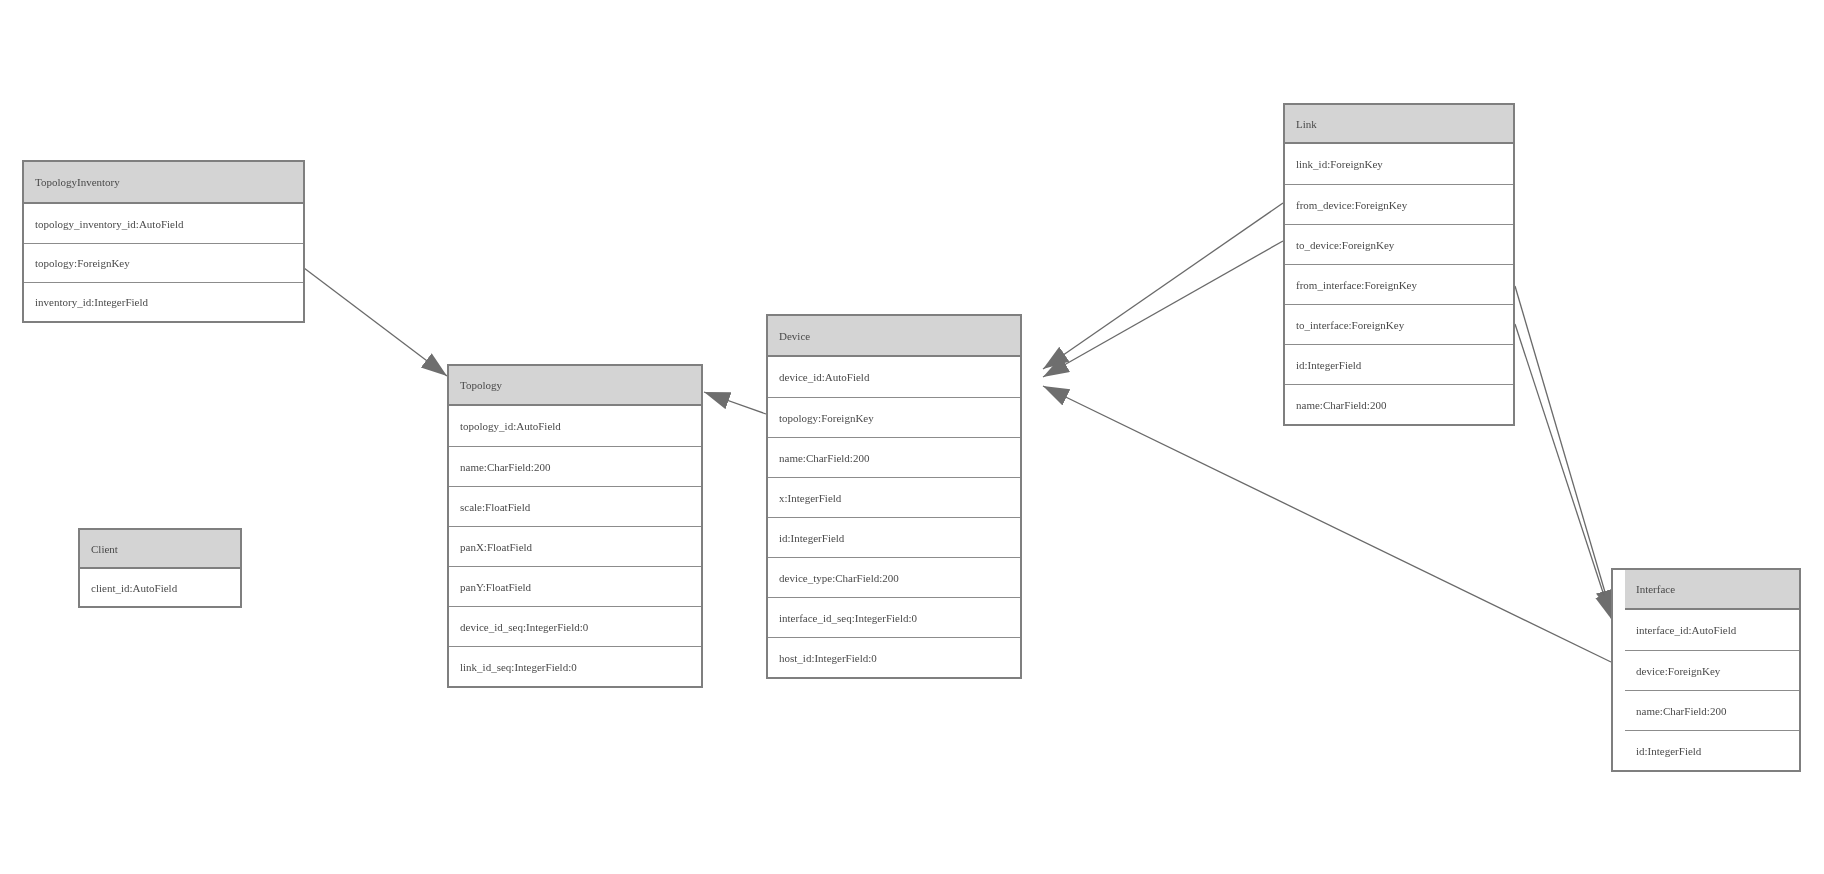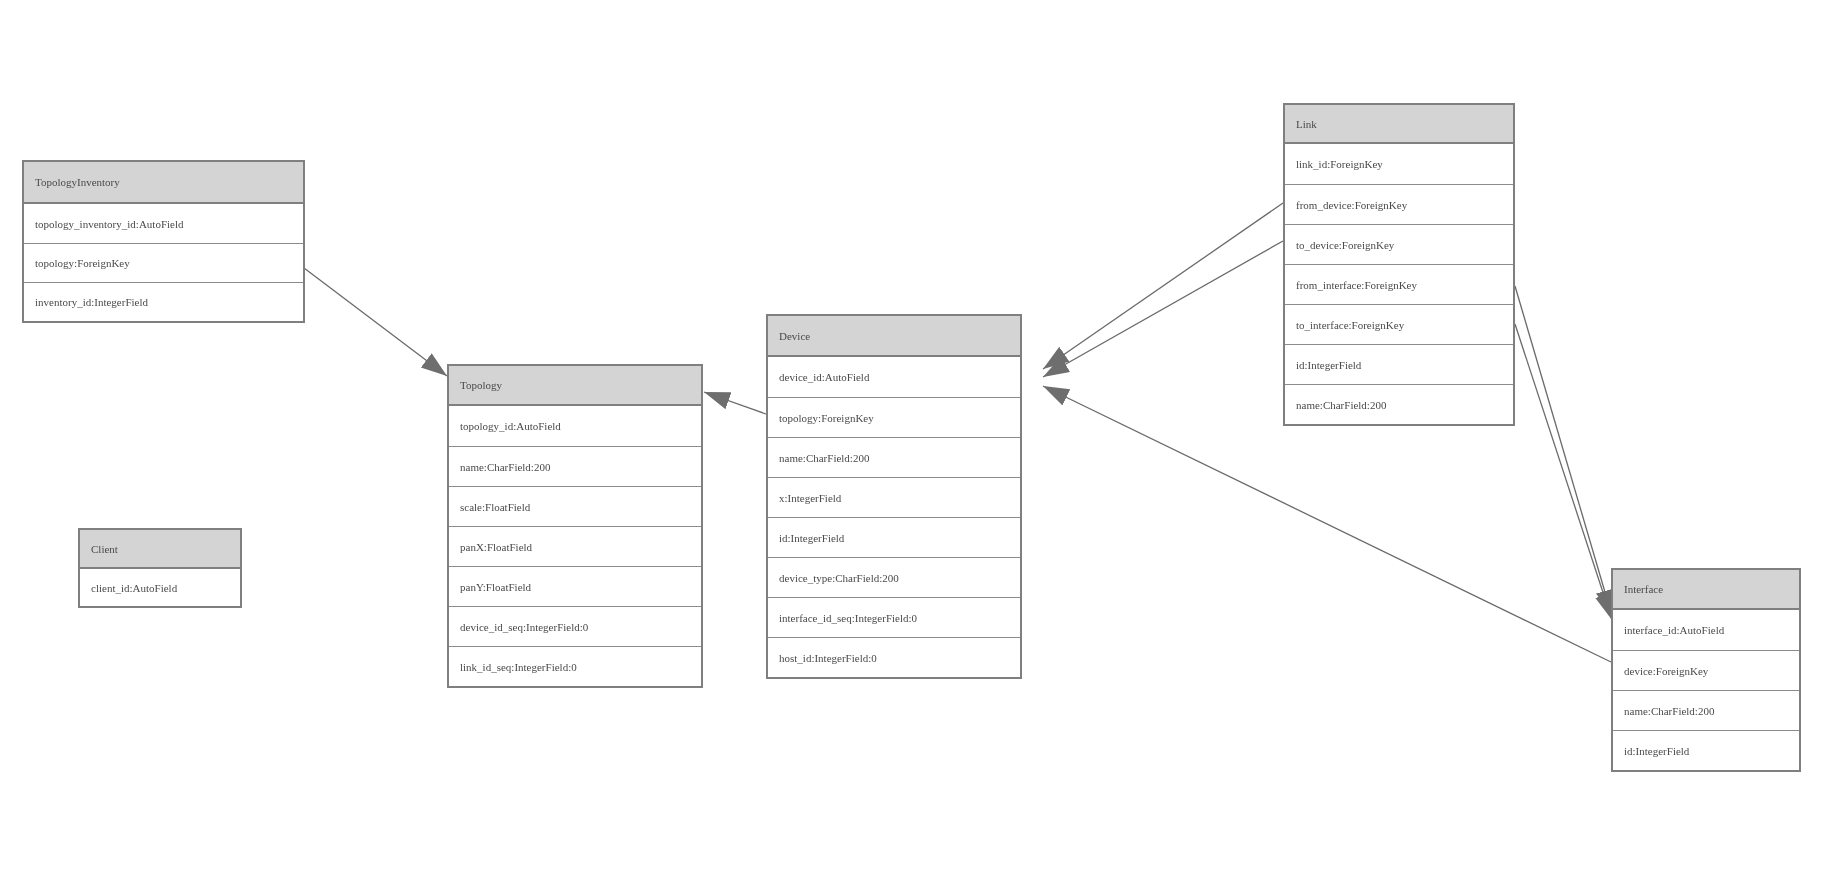--- a/index.html
+++ b/index.html
@@ -106,21 +106,21 @@
         <div class="entity-field">link_id:ForeignKey</div>
         <div class="entity-field">from_device:ForeignKey</div>
         <div class="entity-field">to_device:ForeignKey</div>
         <div class="entity-field">from_interface:ForeignKey</div>
         <div class="entity-field">to_interface:ForeignKey</div>
         <div class="entity-field">id:IntegerField</div>
         <div class="entity-field">name:CharField:200</div>
       </div>
   </div>
 
-  <div class="entity" style="left:1611px; top:568px; width:190px; --hh:40px; --rh:40px;">
+  <div class="entity" style="left:1611px; top:568px; width:190px;padding-left:12px; --hh:40px; --rh:40px;">
     <div class="entity-header">Interface</div>
     <div class="entity-fields">
         <div class="entity-field">interface_id:AutoField</div>
         <div class="entity-field">device:ForeignKey</div>
         <div class="entity-field">name:CharField:200</div>
         <div class="entity-field">id:IntegerField</div>
       </div>
   </div>
 
 </div>

